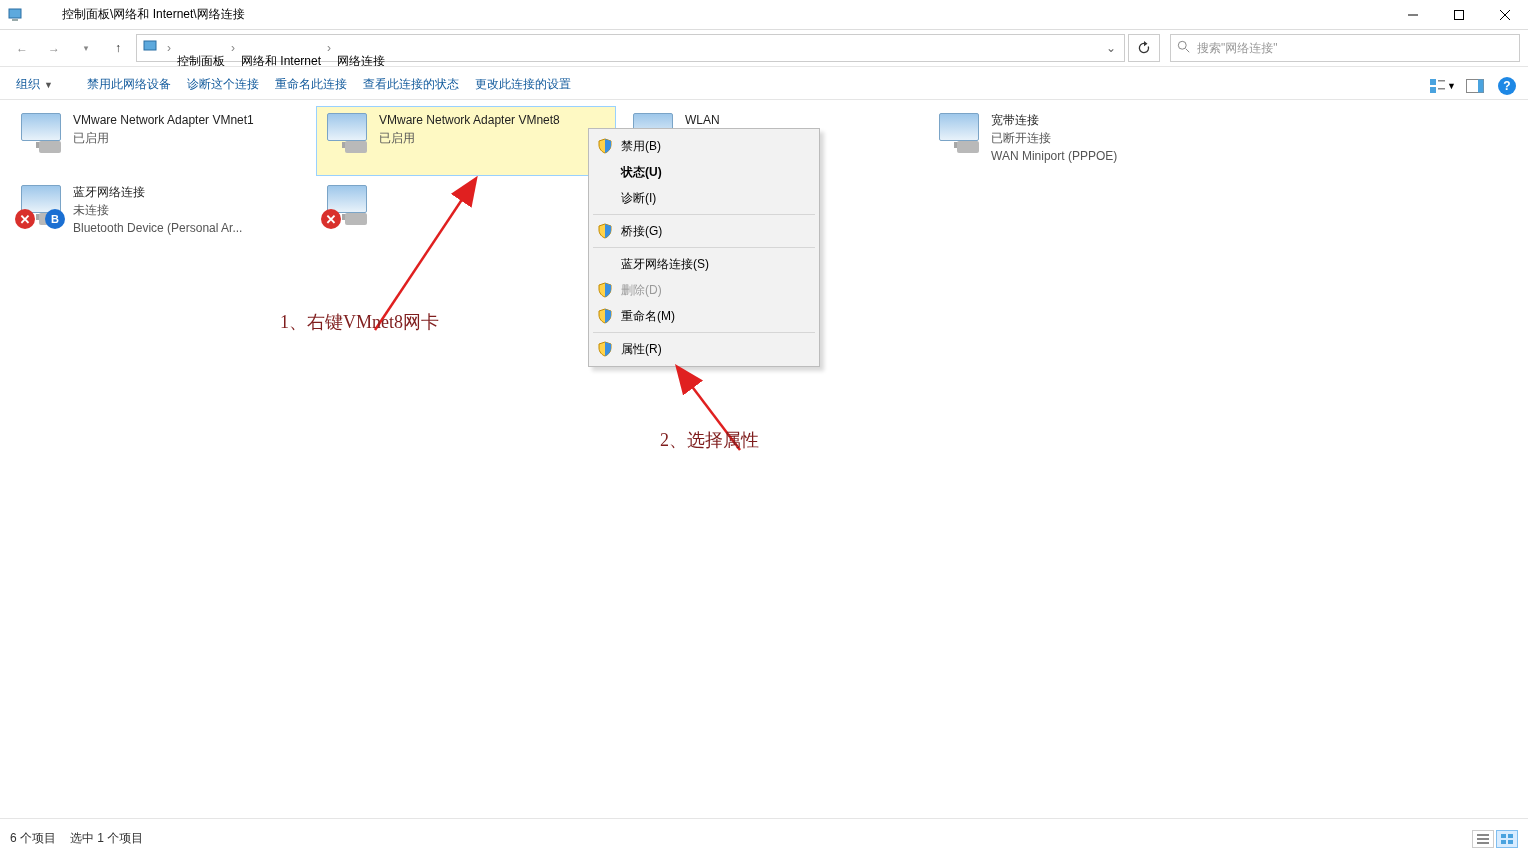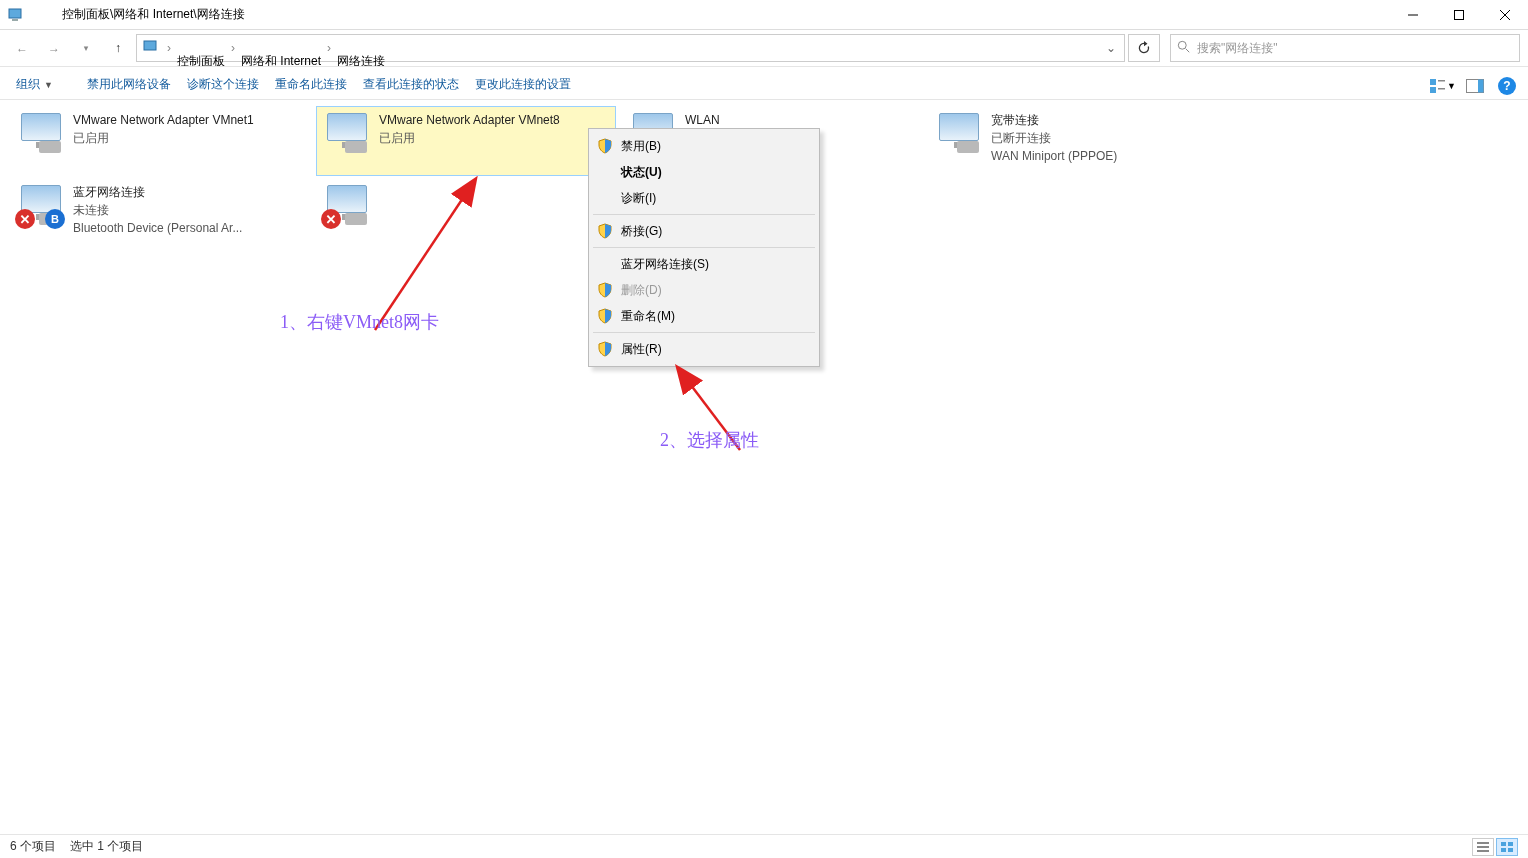--- a/index.html
+++ b/index.html
@@ -54,26 +54,26 @@
   
   .ctx-menu { position: absolute; left: 588px; top: 28px; width: 232px; background: #f2f2f2; border: 1px solid #bcbcbc; box-shadow: 4px 4px 4px rgba(0,0,0,0.15); padding: 4px 2px; }
   .ctx-item { height: 26px; display: flex; align-items: center; padding: 0 10px 0 30px; position: relative; }
   .ctx-item.bold { font-weight: bold; }
   .ctx-item.disabled { color: #9a9a9a; }
   .ctx-sep { height: 1px; background: #d6d6d6; margin: 3px 2px; }
   .shield { position: absolute; left: 6px; width: 16px; height: 16px; }
   .shield svg { width: 16px; height: 16px; }
 
   
-  .annot { position: absolute; color: #8b5cf6; font-size: 18px; font-family: SimSun, serif; }
+  .annot { position: absolute; color: #7f1d1d; font-size: 18px; font-family: SimSun, serif; }
   .arrow { position: absolute; }
   .arrow svg { overflow: visible; }
 
   
-  .statusbar { height: 24px; border-top: 1px solid #e5e5e5; display: flex; align-items: center; padding: 0 10px; gap: 14px; color: #333; }
+  .statusbar { height: 40px; border-top: 1px solid #e5e5e5; display: flex; align-items: center; padding: 0 10px; gap: 14px; color: #333; }
   .sb-right { margin-left: auto; display: flex; gap: 2px; }
   .view-toggle { width: 22px; height: 18px; border: 1px solid #ccc; display: flex; align-items: center; justify-content: center; font-size: 10px; }
   .view-toggle.active { background: #d8ecff; border-color: #7fbef0; }
 
   
   .svg16 { width: 16px; height: 16px; }
 </style>
 </head>
 <body>
 

